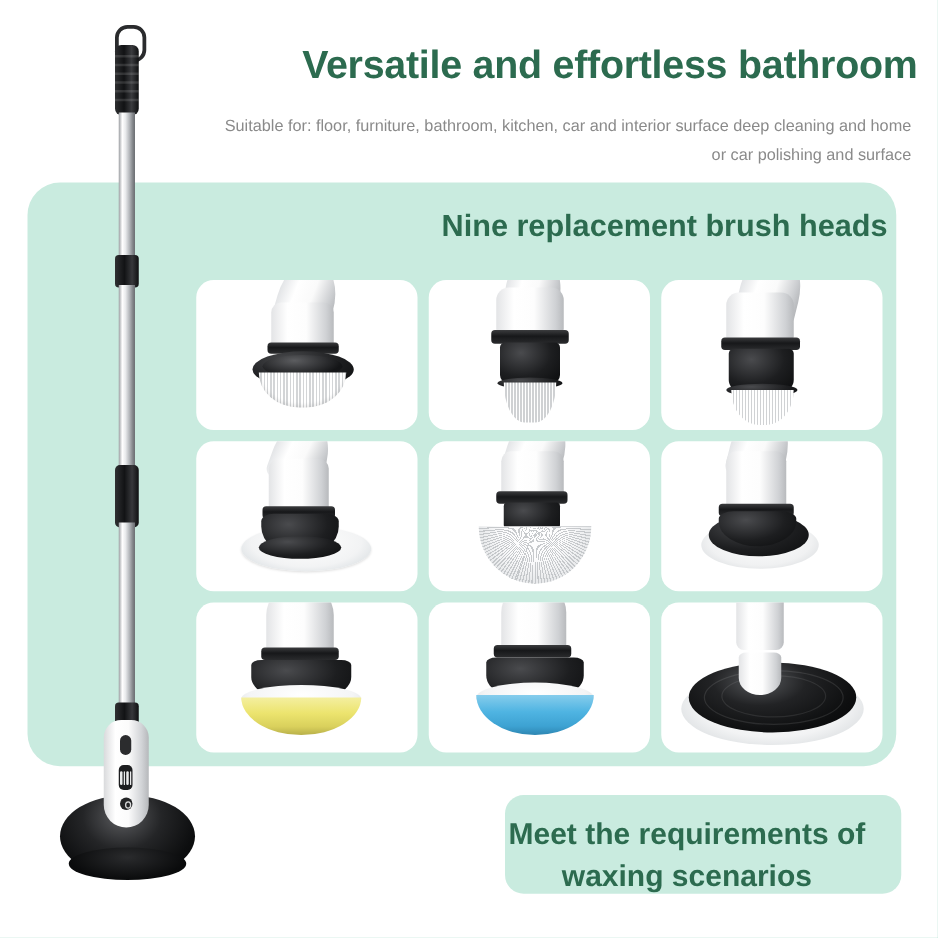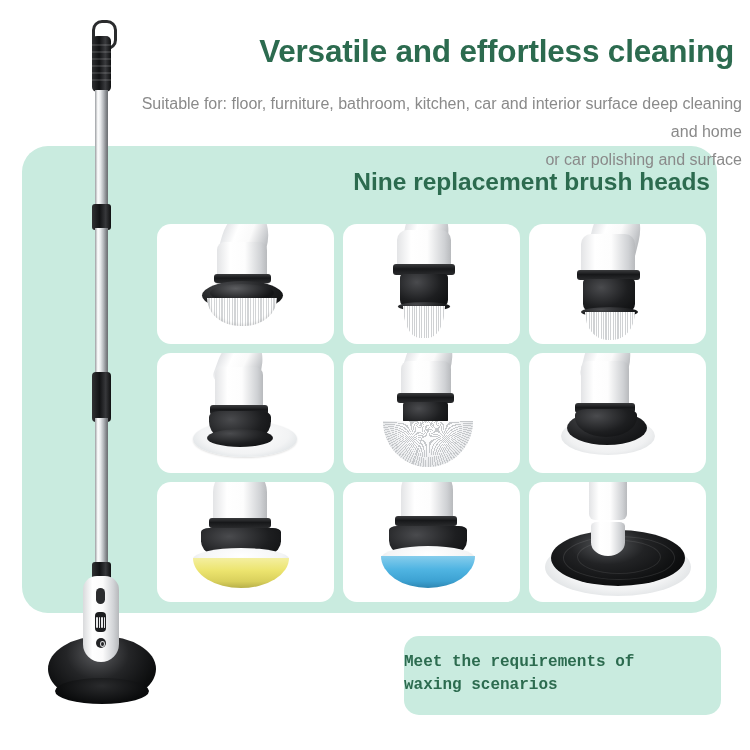--- a/index.html
+++ b/index.html
@@ -23,23 +23,23 @@
   
   .headline{
     position:absolute;left:100px;top:34px;width:634px;
     text-align:right;
     font-size:31.5px;font-weight:bold;letter-spacing:-0.2px;
     color:#2c6b4f;
     line-height:1.12;
     white-space:nowrap;
   }
   .subline{
-    position:absolute;left:128px;top:90px;width:614px;
+    position:absolute;left:115px;top:90px;width:614px;
     text-align:right;
-    font-size:16px;font-weight:normal;
+    font-size:13px;font-weight:normal;
     color:#8a8a8a;
     line-height:1.75;
   }
   .subline span{display:block;}
 
   .section-title{
     position:absolute;left:180px;top:168px;width:530px;
     text-align:right;
     font-size:24.5px;font-weight:bold;
     color:#2c6b4f;
@@ -48,24 +48,23 @@
 
   
   .badge{
     position:absolute;
     left:404px;top:636px;width:317px;height:79px;
     background:#c9ebdf;
     border-radius:15px;
   }
   .badge-text{
     position:absolute;left:0;top:15px;width:291px;
-    text-align:left;
-    font-size:16px;font-weight:bold;color:#2c6b4f;
+    text-align:center;
+    font-size:24px;font-weight:bold;color:#2c6b4f;
     line-height:1.42;
-    font-family:Liberation Mono, monospace;
   }
   .badge-text span{display:block;}
 
   
   .grid{
     position:absolute;
     left:157px;top:224px;
     width:549px;height:378px;
     display:grid;
     grid-template-columns:repeat(3,177px);
@@ -164,21 +163,21 @@
     background:radial-gradient(ellipse at 50% 30%, #2a2b2d 0%, #0a0b0c 70%);
   }
 </style>
 </head>
 <body>
 
 <div id="stage">
 
   <div class="mint-panel"></div>
 
-  <div class="headline">Versatile and effortless cleaning</div>
+  <div class="headline">Versatile and effortless bathroom</div>
 
   <div class="subline">
     <span>Suitable for: floor, furniture, bathroom, kitchen, car and interior surface deep cleaning and home</span>
     <span>or car polishing and surface</span>
   </div>
 
   <div class="section-title">Nine replacement brush heads</div>
 
   <div class="grid">
 

